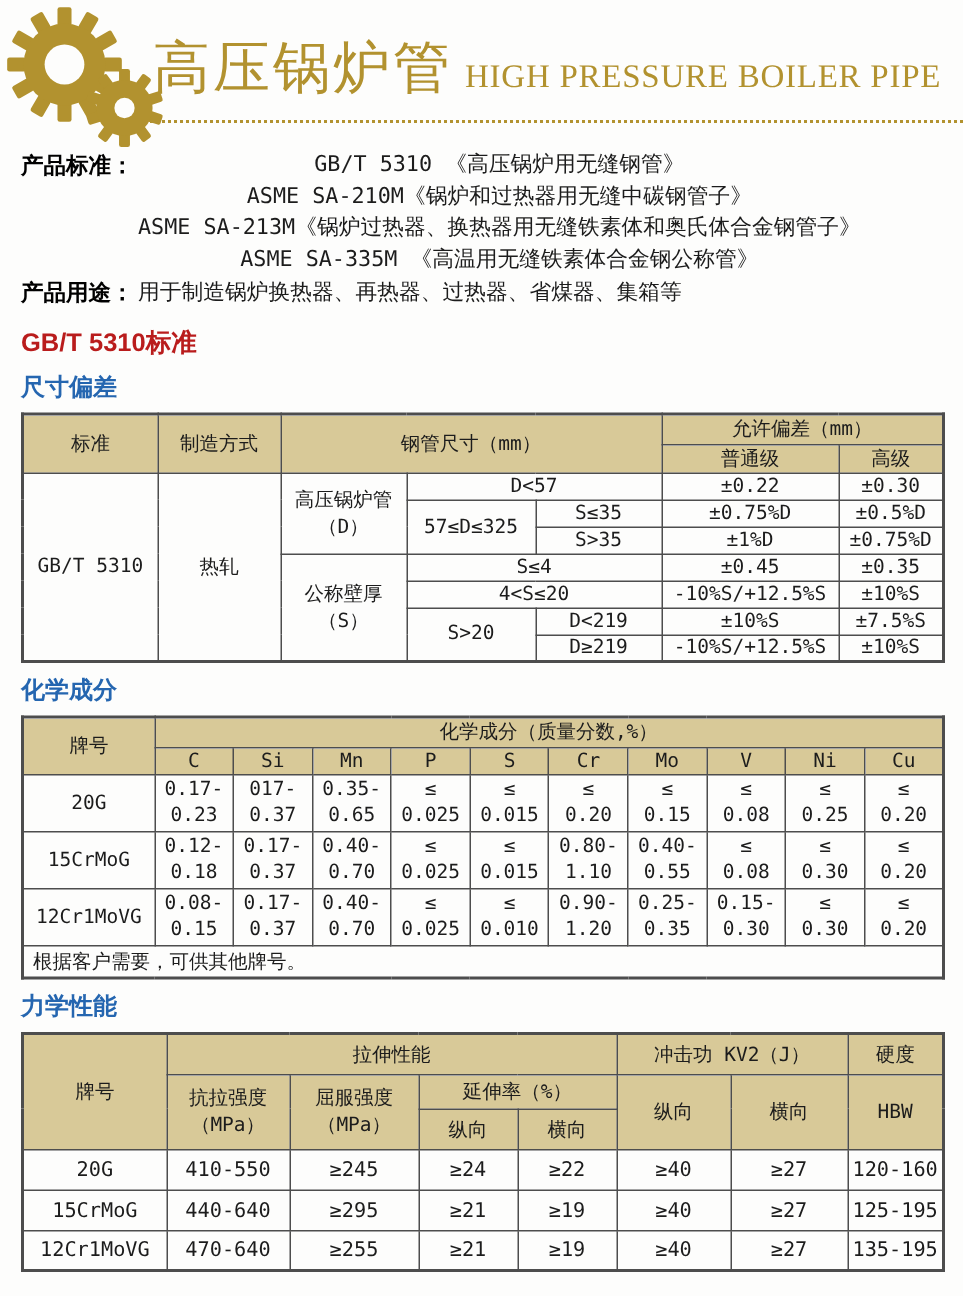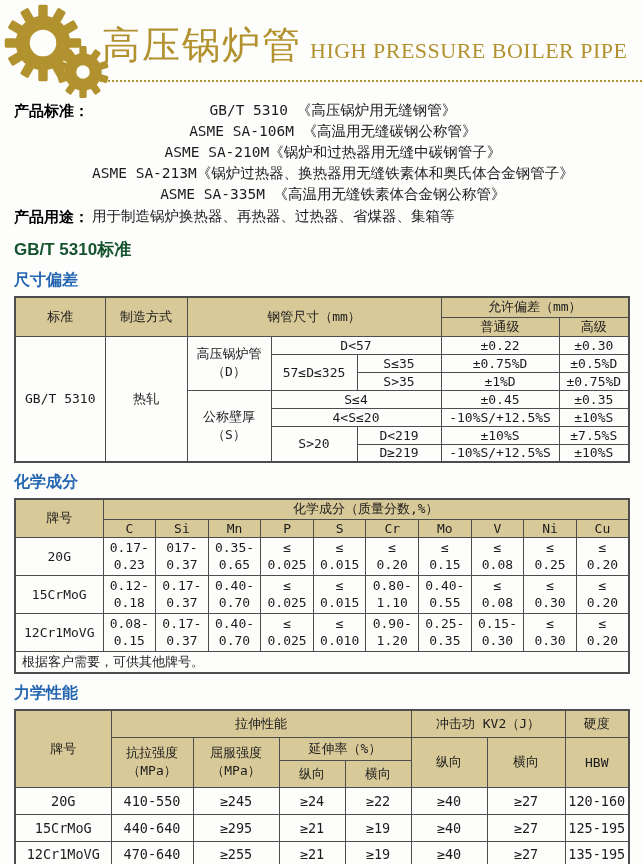--- a/index.html
+++ b/index.html
@@ -31,21 +31,21 @@
   .std-row{display:flex;}
   .lbl{
     flex:none;width:78px;font-weight:bold;color:#000000;
     font-family:"Liberation Sans",sans-serif;font-size:15px;
   }
   .std-list{margin:0;padding:0;list-style:none;}
   .std-list li{white-space:nowrap;text-align:center;}
   .usage-row{display:flex;margin-top:1px;}
   
   .h-gbt{
-    margin:12px 14px 0 14px;font-size:17px;font-weight:bold;color:#14532d;
+    margin:12px 14px 0 14px;font-size:17px;font-weight:bold;color:#b91c1c;
     font-family:"Liberation Sans",sans-serif;line-height:22px;
   }
   .h-sec{
     margin:9px 14px 0 14px;font-size:16px;font-weight:bold;color:#2566b0;
     font-family:"Liberation Sans",sans-serif;line-height:20px;
   }
   
   table{
     border-collapse:collapse;table-layout:fixed;
     margin:6px 14px 0 14px;width:614px;
@@ -117,21 +117,20 @@
       <span class="title-en">HIGH PRESSURE BOILER PIPE</span>
     </div>
     <div class="dotted"></div>
   </div>
 
   <div class="standards">
     <div class="std-row">
       <span class="lbl">产品标准：</span>
       <ul class="std-list">
         <li>GB/T 5310 《高压锅炉用无缝钢管》</li>
-        <li>ASME SA-106M 《高温用无缝碳钢公称管》</li>
         <li>ASME SA-210M《锅炉和过热器用无缝中碳钢管子》</li>
         <li>ASME SA-213M《锅炉过热器、换热器用无缝铁素体和奥氏体合金钢管子》</li>
         <li>ASME SA-335M 《高温用无缝铁素体合金钢公称管》</li>
       </ul>
     </div>
     <div class="usage-row">
       <span class="lbl">产品用途：</span>
       <span>用于制造锅炉换热器、再热器、过热器、省煤器、集箱等</span>
     </div>
   </div>

